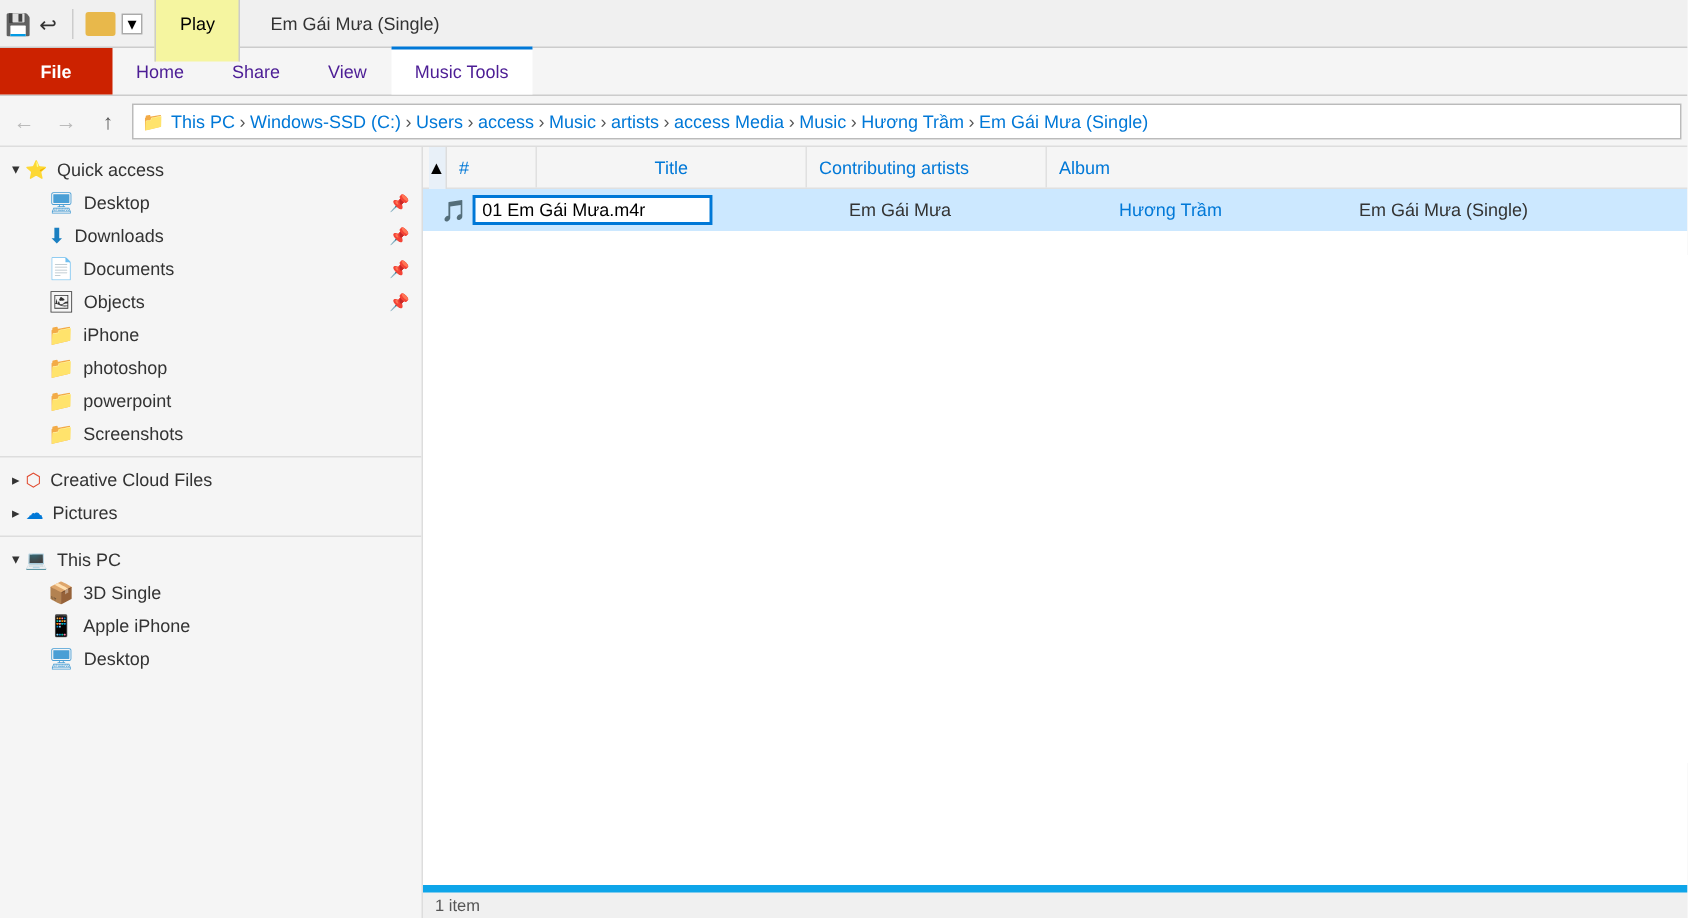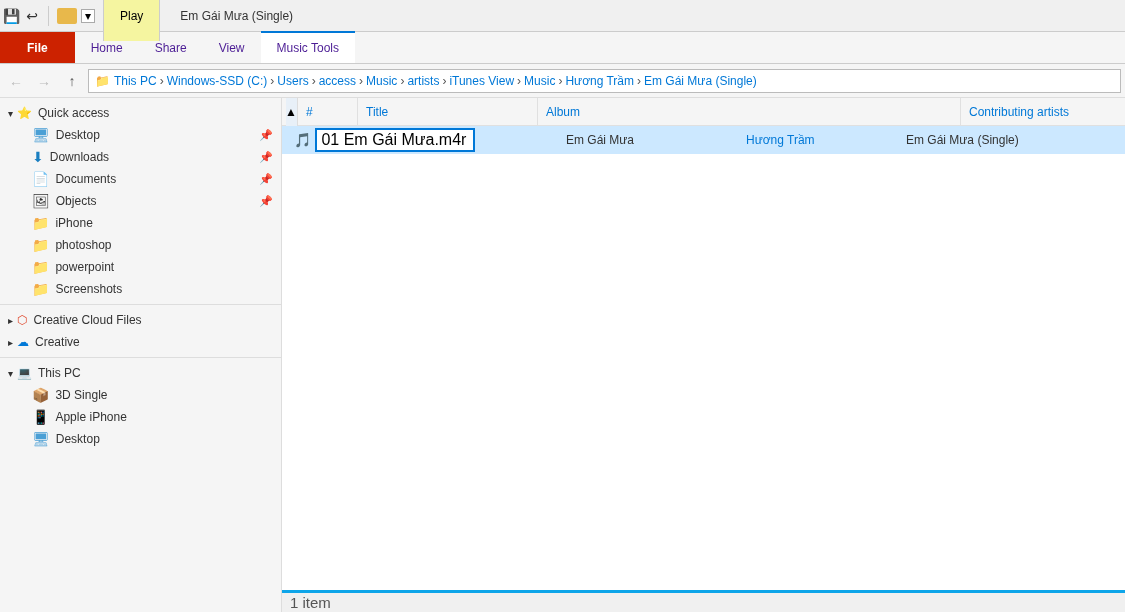--- a/index.html
+++ b/index.html
@@ -156,21 +156,21 @@
       font-size: 12px;
       color: #0078d7;
       cursor: pointer;
       padding: 0 8px;
       height: 100%;
       border-right: 1px solid #e0e0e0;
     }
     .col-header:last-child { border-right: none; }
     .col-name { width: 200px; }
     .col-hash { width: 60px; }
-    .col-title { width: 180px; }
+    .col-title { width: 180px; justify-content: center; }
     .col-artists { width: 160px; }
     .col-album { flex: 1; }
 
     .file-list { flex: 1; overflow-y: auto; }
     .file-row {
       display: flex;
       align-items: center;
       height: 28px;
       padding: 0 4px;
       cursor: pointer;
@@ -186,38 +186,38 @@
     }
     .file-cell.name-cell {
       width: 200px;
       display: flex;
       align-items: center;
     }
     .file-icon { margin-right: 4px; font-size: 14px; }
     .file-input {
       border: 2px solid #0078d7;
       outline: none;
-      font-size: 16px;
+      font-size: 12px;
       padding: 1px 4px;
       width: 160px;
     }
     .file-cell.hash { width: 60px; }
     .file-cell.title { width: 180px; }
     .file-cell.artists { width: 160px; color: #0078d7; }
     .file-cell.album { flex: 1; }
 
     
     .status-bar {
       height: 22px;
       background: #f0f0f0;
-      border-top: 3px solid #0ea5e9;
+      border-top: 5px solid #0ea5e9;
       display: flex;
       align-items: center;
       padding: 0 8px;
-      font-size: 15px;
+      font-size: 11px;
       color: #555;
     }
 
     
     .sidebar::-webkit-scrollbar { width: 8px; }
     .sidebar::-webkit-scrollbar-track { background: #f5f5f5; }
     .sidebar::-webkit-scrollbar-thumb { background: #ccc; border-radius: 4px; }
 
     .sort-up-indicator {
       width: 12px; height: 28px;
@@ -260,21 +260,21 @@
     <span class="breadcrumb-item">Windows-SSD (C:)</span>
     <span class="breadcrumb-sep">›</span>
     <span class="breadcrumb-item">Users</span>
     <span class="breadcrumb-sep">›</span>
     <span class="breadcrumb-item">access</span>
     <span class="breadcrumb-sep">›</span>
     <span class="breadcrumb-item">Music</span>
     <span class="breadcrumb-sep">›</span>
     <span class="breadcrumb-item">artists</span>
     <span class="breadcrumb-sep">›</span>
-    <span class="breadcrumb-item">iTunes View</span>
+    <span class="breadcrumb-item">access Media</span>
     <span class="breadcrumb-sep">›</span>
     <span class="breadcrumb-item">Music</span>
     <span class="breadcrumb-sep">›</span>
     <span class="breadcrumb-item">Hương Trầm</span>
     <span class="breadcrumb-sep">›</span>
     <span class="breadcrumb-item">Em Gái Mưa (Single)</span>
   </div>
 </div>
 
 <div class="main-layout">
@@ -335,21 +335,21 @@
 
     <div class="sidebar-section-header">
       <span class="chevron">▸</span>
       <span class="icon" style="color:#e04a2f; margin-right:6px;">⬡</span>
       <span>Creative Cloud Files</span>
     </div>
 
     <div class="sidebar-section-header">
       <span class="chevron">▸</span>
       <span class="icon" style="color:#0078d7; margin-right:6px;">☁</span>
-      <span>Creative</span>
+      <span>Pictures</span>
     </div>
 
     <div class="sidebar-divider"></div>
 
     <div class="sidebar-section-header">
       <span class="chevron">▾</span>
       <span class="icon" style="color:#1a7fc1; margin-right:6px;">💻</span>
       <span>This PC</span>
     </div>
 
@@ -375,25 +375,25 @@
     <div class="column-headers">
       <div style="width:12px; display:flex; align-items:center; justify-content:center; height:28px; border-right:1px solid #ddd;">
         <div class="sort-up-indicator">▲</div>
       </div>
       <div class="col-header col-hash">
         <span>#</span>
       </div>
       <div class="col-header col-title">
         <span>Title</span>
       </div>
+      <div class="col-header col-artists">
+        <span>Contributing artists</span>
+      </div>
       <div class="col-header col-album">
         <span>Album</span>
-      </div>
-      <div class="col-header col-artists">
-        <span>Contributing artists</span>
       </div>
     </div>
 
     <div class="file-list">
       <div class="file-row selected">
         <div class="file-cell name-cell" style="width:212px;">
           <span class="file-icon" style="color:#1a7fc1;">🎵</span>
           <input class="file-input" value="01 Em Gái Mưa.m4r" style="">
         </div>
         <div class="file-cell hash"></div>

